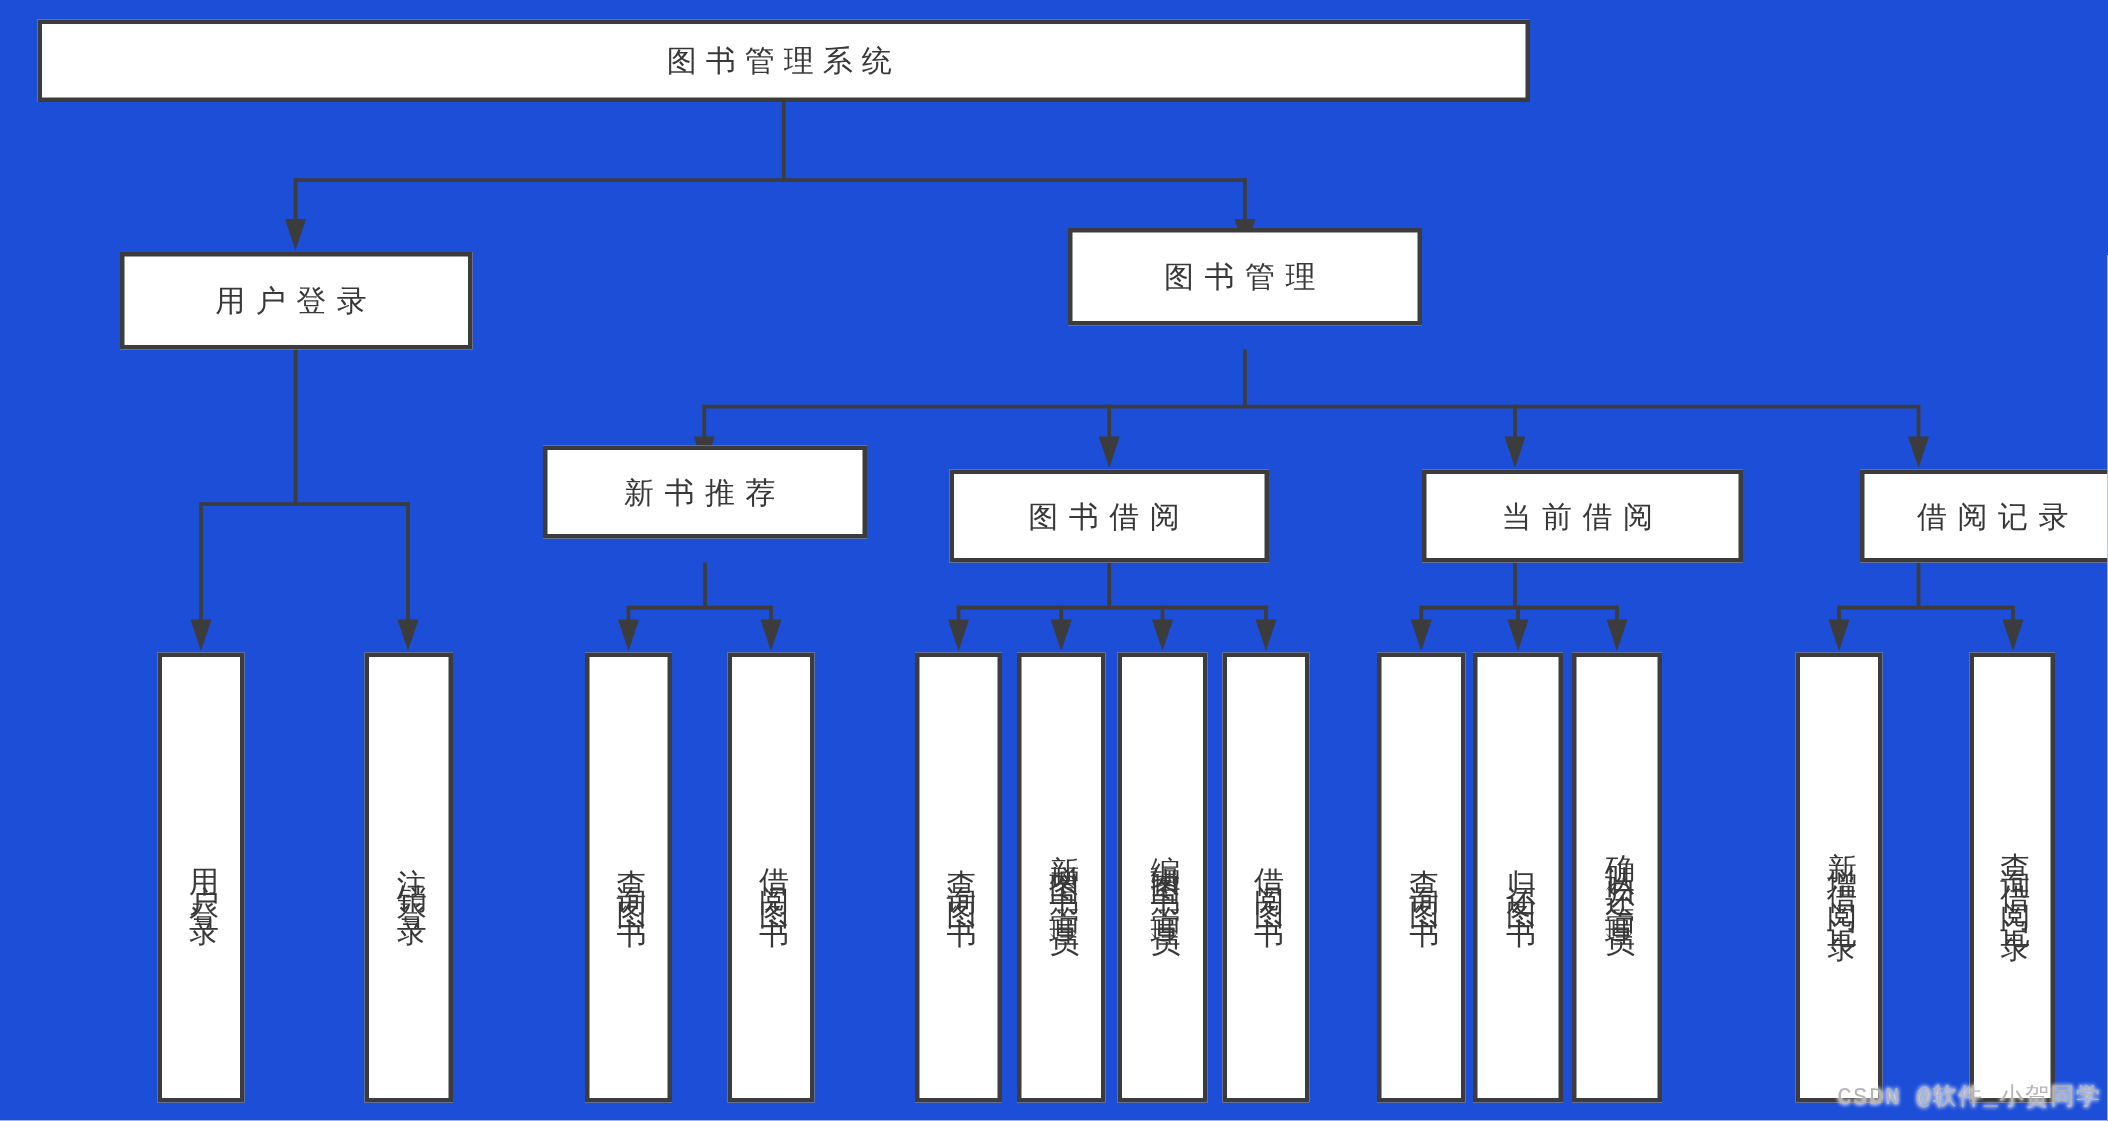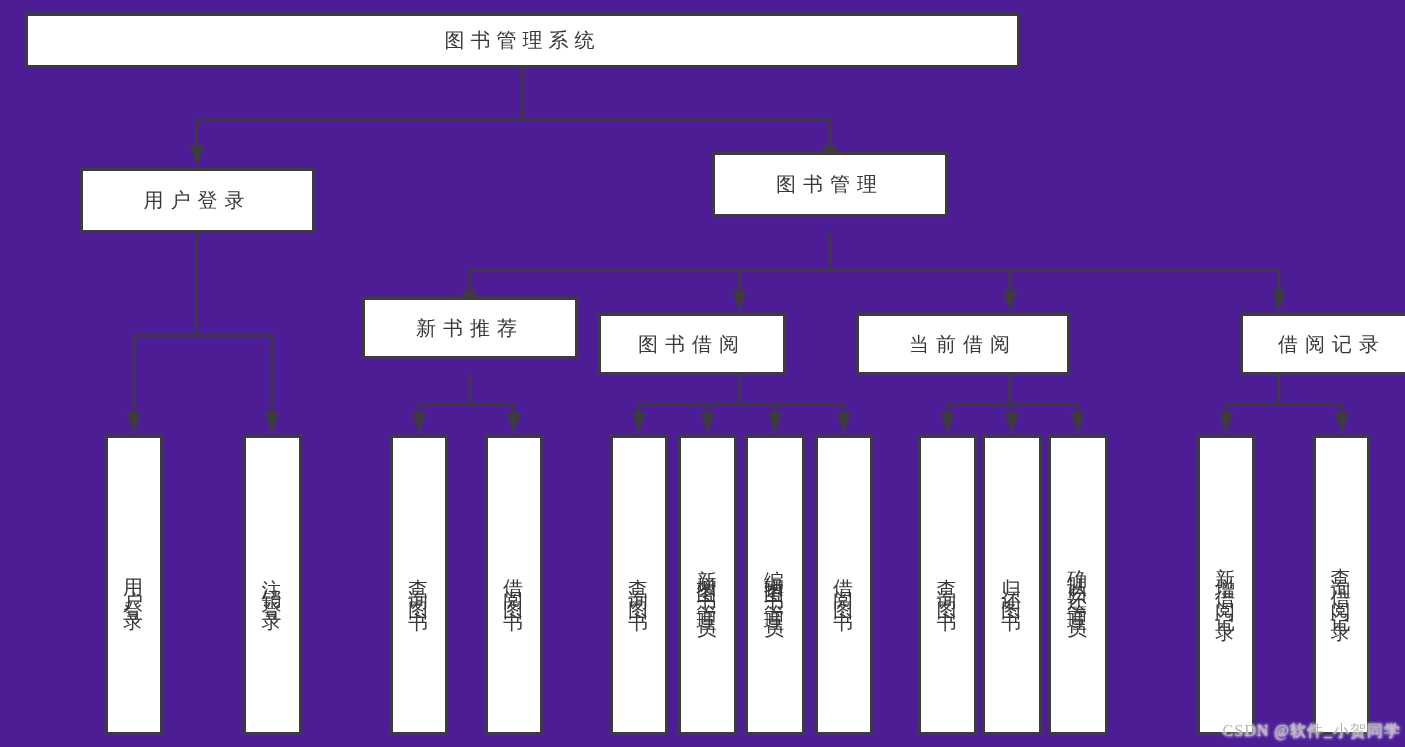--- a/index.html
+++ b/index.html
@@ -1,18 +1,18 @@
 <!DOCTYPE html>
 <html style="--line: #3c3c3c; --text: #383838; --wm: #b4b4b4;"><head>
 <meta charset="utf-8">
 <style>
   html,body{margin:0;padding:0;background:#ffffff;}
   .stage{
-    position:relative;width:1405px;height:747px;background:#4c1d95;overflow:hidden;
-    font-family:Liberation Serif, serif;
+    position:relative;width:1405px;height:747px;background:#1d4ed8;overflow:hidden;
+    font-family:Liberation Mono, monospace;
     color:var(--text,#383838);
   }
   .connectors{position:absolute;left:0;top:0;z-index:0;}
   .node{
     position:absolute;box-sizing:border-box;background:#fff;
     border:3px solid var(--line,#3c3c3c);z-index:1;
     display:flex;align-items:center;justify-content:center;
     font-size:20px;white-space:nowrap;
   }
   .hnode{letter-spacing:7px;}
@@ -106,24 +106,24 @@
   <div class="node hnode" style="left:80px;top:168px;width:235px;height:65px">
     <span>用户登录</span>
   </div>
   <div class="node hnode" style="left:712px;top:152px;width:236px;height:65px">
     <span>图书管理</span>
   </div>
 
   <div class="node hnode" style="left:362px;top:297px;width:216px;height:62px">
     <span>新书推荐</span>
   </div>
-  <div class="node hnode" style="left:598px;top:313px;width:188px;height:62px">
+  <div class="node hnode" style="left:633px;top:313px;width:213px;height:62px">
     <span>图书借阅</span>
   </div>
-  <div class="node hnode" style="left:856px;top:313px;width:214px;height:62px">
+  <div class="node hnode" style="left:948px;top:313px;width:214px;height:62px">
     <span>当前借阅</span>
   </div>
   <div class="node hnode" style="left:1240px;top:313px;width:184px;height:62px">
     <span>借阅记录</span>
   </div>
 
   <div class="node leaf" style="left:105px;top:435px;width:58px;height:300px">
     <span>用户登录</span>
   </div>
   <div class="node leaf" style="left:243px;top:435px;width:59px;height:300px">

